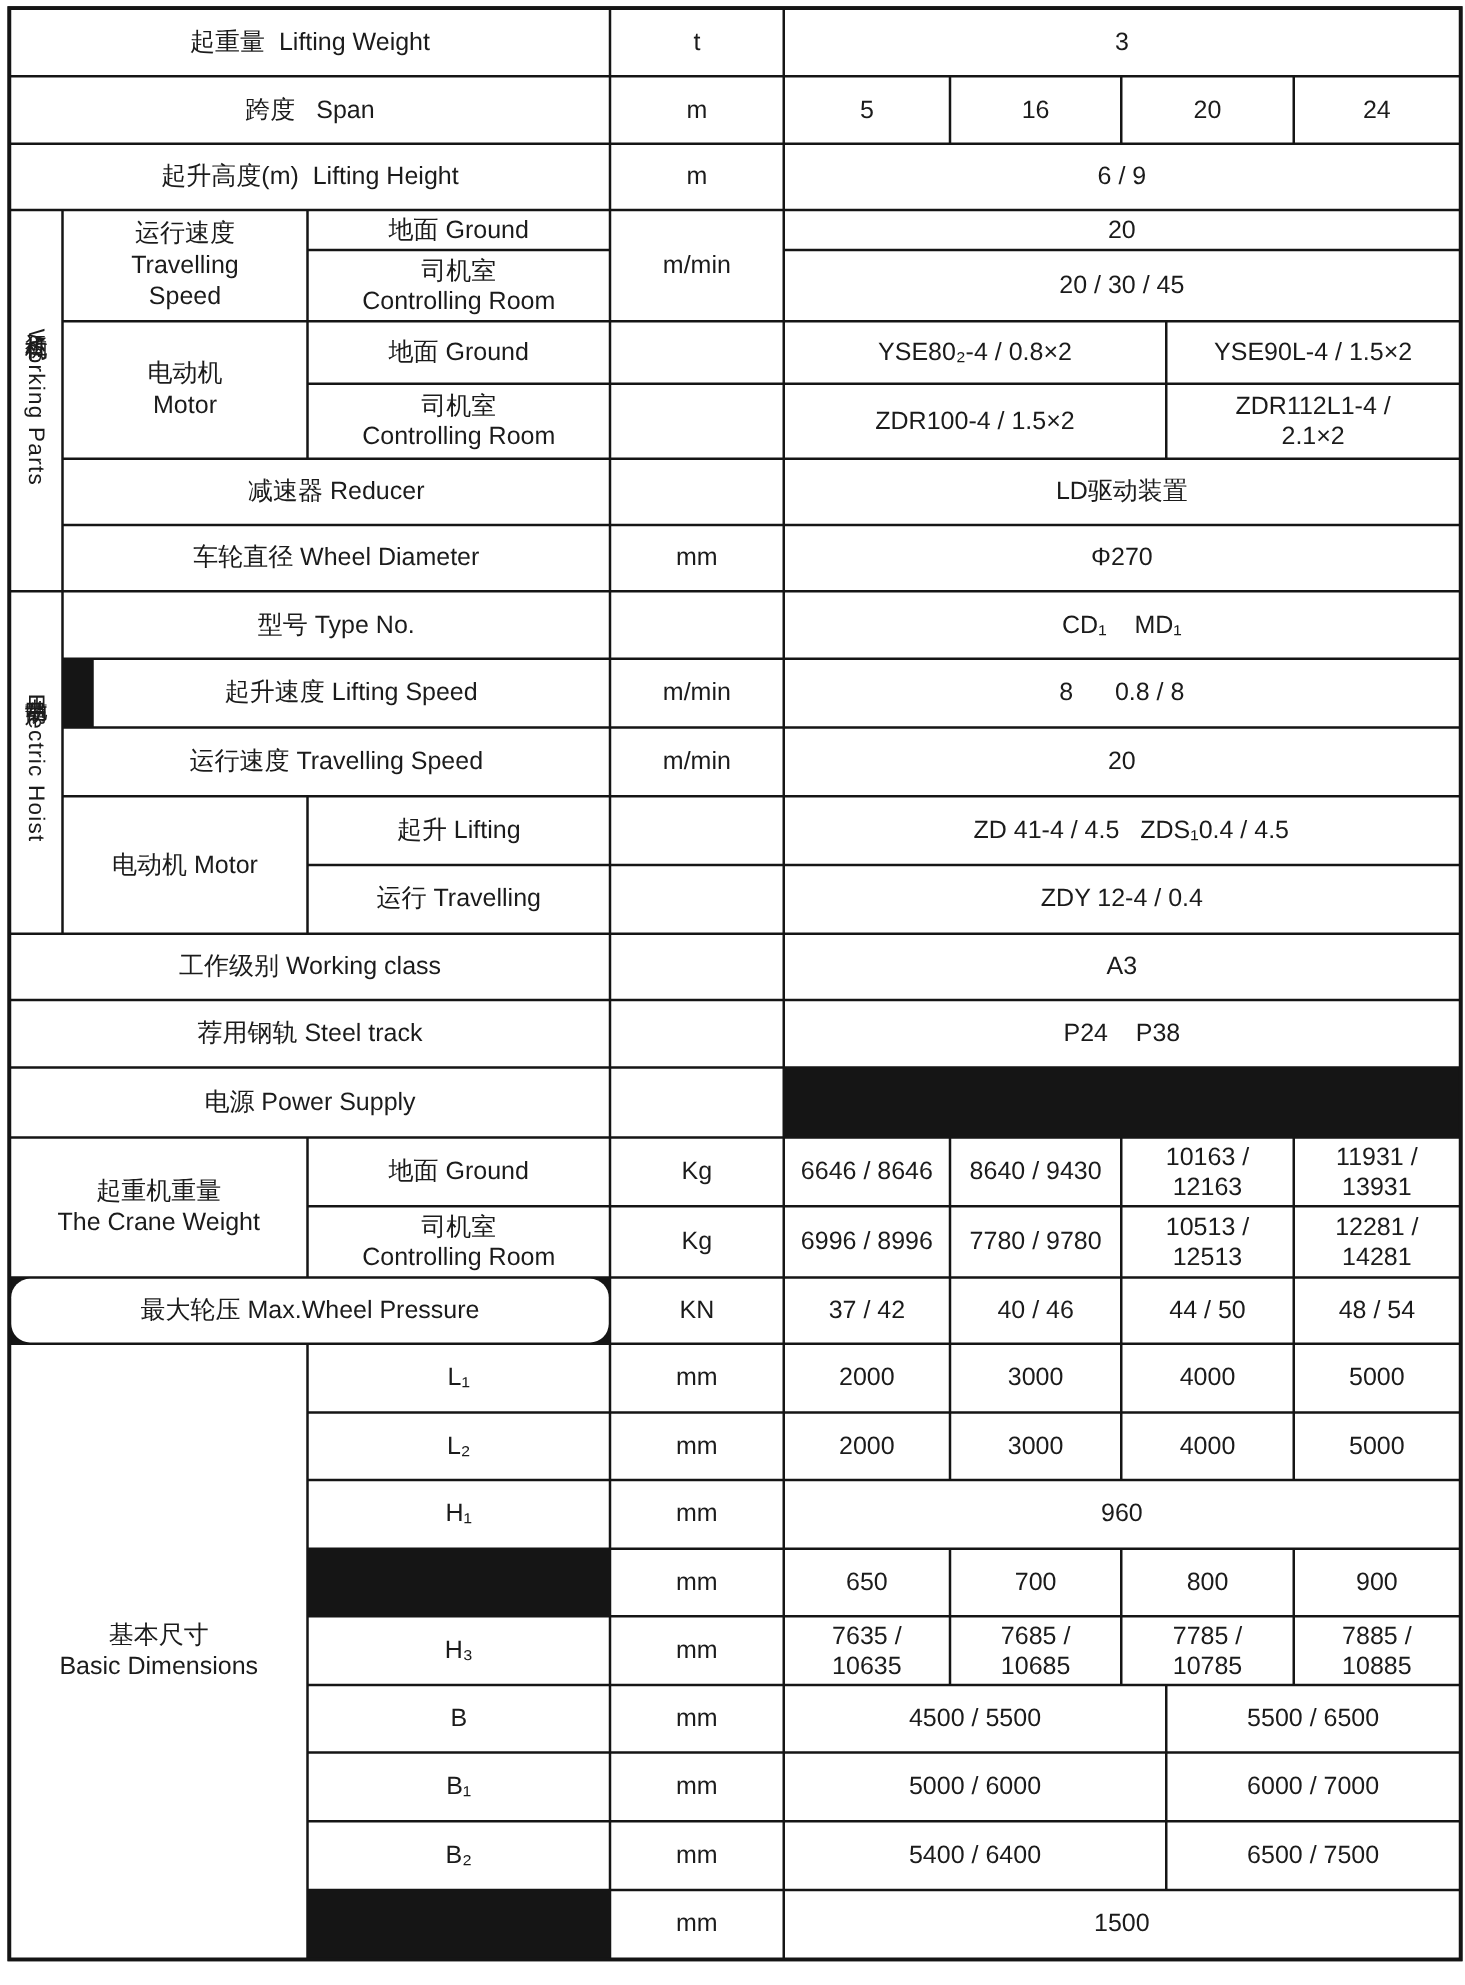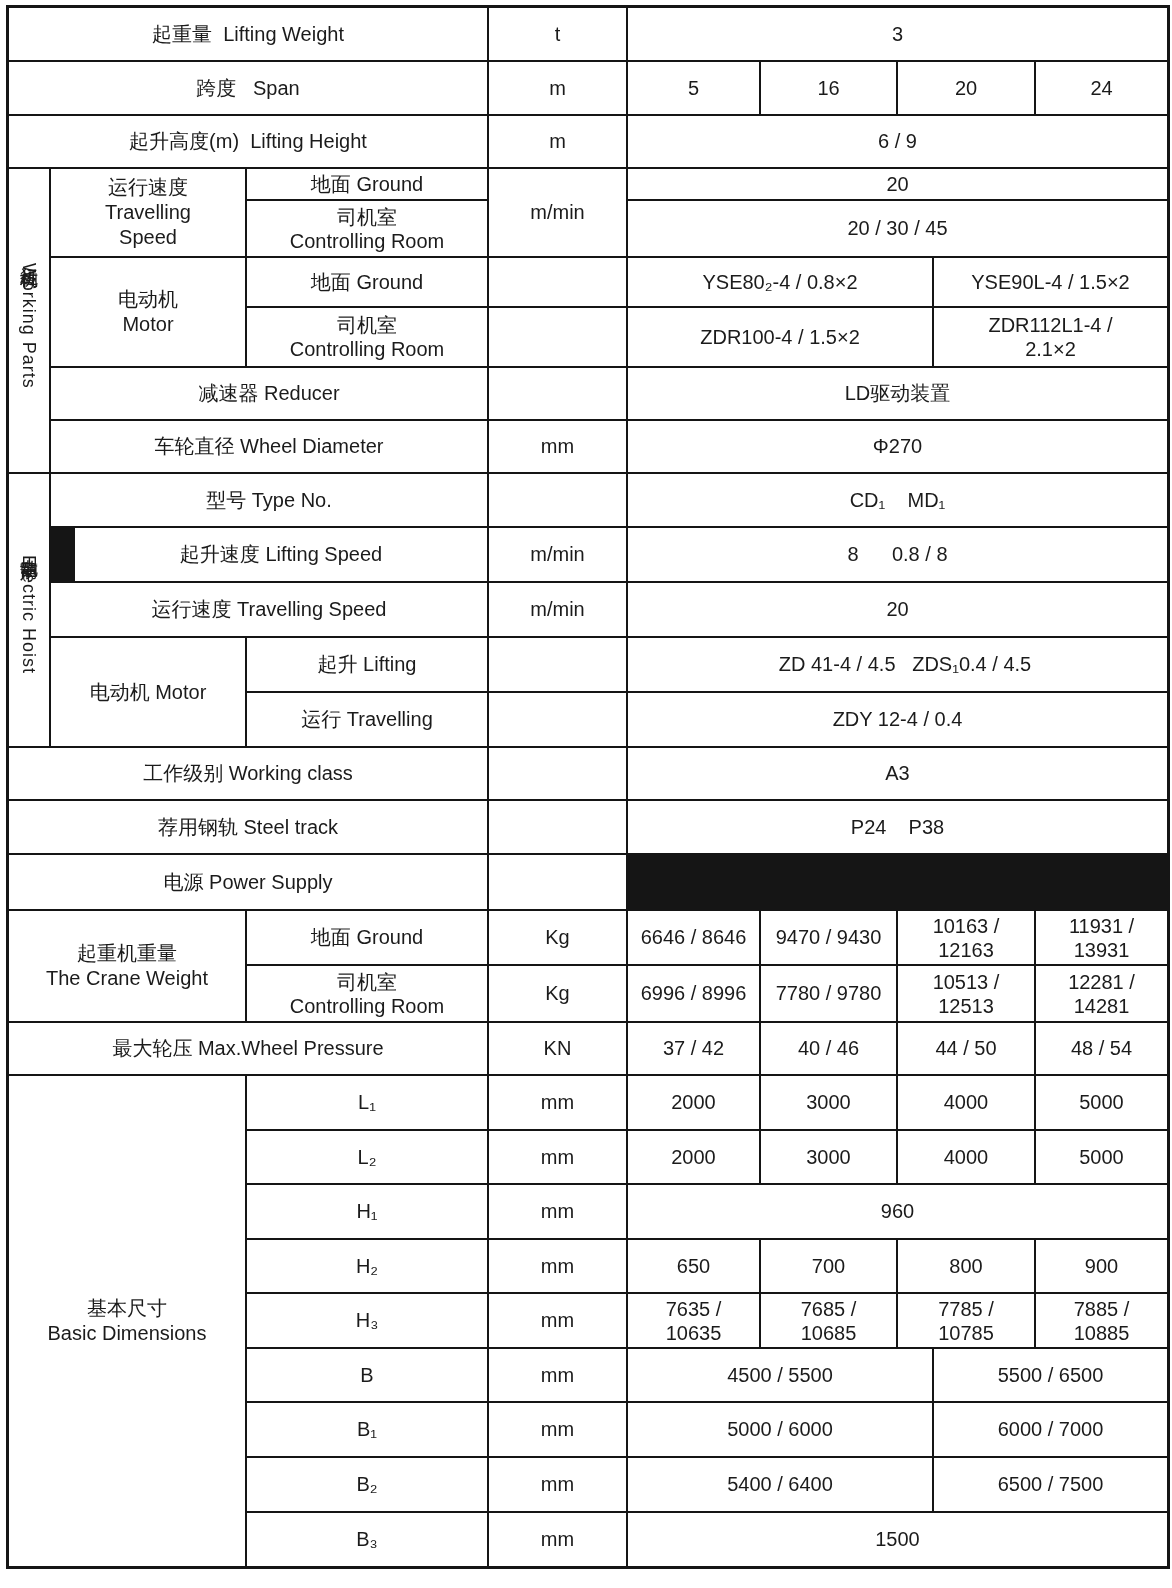--- a/index.html
+++ b/index.html
@@ -117,32 +117,32 @@
       <div class="cell" style="grid-area: 17 / 1 / span 1 / span 3;">电源 Power Supply</div>
       <div class="cell" style="grid-area: 17 / 4 / span 1 / span 1;"></div>
       <div class="cell" style="grid-area: 18 / 1 / span 2 / span 2;">起重机重量
 The Crane Weight</div>
       <div class="cell" style="grid-area: 18 / 3 / span 1 / span 1;">地面 Ground</div>
       <div class="cell tight" style="grid-area: 19 / 3 / span 1 / span 1;">司机室
 Controlling Room</div>
       <div class="cell" style="grid-area: 18 / 4 / span 1 / span 1;">Kg</div>
       <div class="cell" style="grid-area: 19 / 4 / span 1 / span 1;">Kg</div>
       <div class="cell" style="grid-area: 18 / 5 / span 1 / span 1;">6646 / 8646</div>
-      <div class="cell" style="grid-area: 18 / 6 / span 1 / span 1;">9470 / 9430</div>
+      <div class="cell" style="grid-area: 18 / 6 / span 1 / span 1;">8640 / 9430</div>
       <div class="cell tight" style="grid-area: 18 / 7 / span 1 / span 2;">10163 /
 12163</div>
       <div class="cell tight" style="grid-area: 18 / 9 / span 1 / span 1;">11931 /
 13931</div>
       <div class="cell" style="grid-area: 19 / 5 / span 1 / span 1;">6996 / 8996</div>
       <div class="cell" style="grid-area: 19 / 6 / span 1 / span 1;">7780 / 9780</div>
       <div class="cell tight" style="grid-area: 19 / 7 / span 1 / span 2;">10513 /
 12513</div>
       <div class="cell tight" style="grid-area: 19 / 9 / span 1 / span 1;">12281 /
 14281</div>
-      <div class="cell" style="grid-area: 20 / 1 / span 1 / span 3;">最大轮压 Max.Wheel Pressure</div>
+      <div class="cell" style="grid-area: 20 / 1 / span 1 / span 3; border-radius: 15px;">最大轮压 Max.Wheel Pressure</div>
       <div class="cell" style="grid-area: 20 / 4 / span 1 / span 1;">KN</div>
       <div class="cell" style="grid-area: 20 / 5 / span 1 / span 1;">37 / 42</div>
       <div class="cell" style="grid-area: 20 / 6 / span 1 / span 1;">40 / 46</div>
       <div class="cell" style="grid-area: 20 / 7 / span 1 / span 2;">44 / 50</div>
       <div class="cell" style="grid-area: 20 / 9 / span 1 / span 1;">48 / 54</div>
       <div class="cell" style="grid-area: 21 / 3 / span 1 / span 1;">L₁</div>
       <div class="cell" style="grid-area: 21 / 1 / span 9 / span 2;">基本尺寸
 Basic Dimensions</div>
       <div class="cell" style="grid-area: 21 / 4 / span 1 / span 1;">mm</div>
       <div class="cell" style="grid-area: 21 / 5 / span 1 / span 1;">2000</div>
@@ -151,21 +151,20 @@
       <div class="cell" style="grid-area: 21 / 9 / span 1 / span 1;">5000</div>
       <div class="cell" style="grid-area: 22 / 3 / span 1 / span 1;">L₂</div>
       <div class="cell" style="grid-area: 22 / 4 / span 1 / span 1;">mm</div>
       <div class="cell" style="grid-area: 22 / 5 / span 1 / span 1;">2000</div>
       <div class="cell" style="grid-area: 22 / 6 / span 1 / span 1;">3000</div>
       <div class="cell" style="grid-area: 22 / 7 / span 1 / span 2;">4000</div>
       <div class="cell" style="grid-area: 22 / 9 / span 1 / span 1;">5000</div>
       <div class="cell" style="grid-area: 23 / 3 / span 1 / span 1;">H₁</div>
       <div class="cell" style="grid-area: 23 / 4 / span 1 / span 1;">mm</div>
       <div class="cell" style="grid-area: 23 / 5 / span 1 / span 5;">960</div>
-      <div class="cell" style="grid-area: 24 / 3 / span 1 / span 1;">H₂</div>
       <div class="cell" style="grid-area: 24 / 4 / span 1 / span 1;">mm</div>
       <div class="cell" style="grid-area: 24 / 5 / span 1 / span 1;">650</div>
       <div class="cell" style="grid-area: 24 / 6 / span 1 / span 1;">700</div>
       <div class="cell" style="grid-area: 24 / 7 / span 1 / span 2;">800</div>
       <div class="cell" style="grid-area: 24 / 9 / span 1 / span 1;">900</div>
       <div class="cell" style="grid-area: 25 / 3 / span 1 / span 1;">H₃</div>
       <div class="cell" style="grid-area: 25 / 4 / span 1 / span 1;">mm</div>
       <div class="cell tight" style="grid-area: 25 / 5 / span 1 / span 1;">7635 /
 10635</div>
       <div class="cell tight" style="grid-area: 25 / 6 / span 1 / span 1;">7685 /
@@ -179,17 +178,16 @@
       <div class="cell" style="grid-area: 26 / 5 / span 1 / span 3;">4500 / 5500</div>
       <div class="cell" style="grid-area: 26 / 8 / span 1 / span 2;">5500 / 6500</div>
       <div class="cell" style="grid-area: 27 / 3 / span 1 / span 1;">B₁</div>
       <div class="cell" style="grid-area: 27 / 4 / span 1 / span 1;">mm</div>
       <div class="cell" style="grid-area: 27 / 5 / span 1 / span 3;">5000 / 6000</div>
       <div class="cell" style="grid-area: 27 / 8 / span 1 / span 2;">6000 / 7000</div>
       <div class="cell" style="grid-area: 28 / 3 / span 1 / span 1;">B₂</div>
       <div class="cell" style="grid-area: 28 / 4 / span 1 / span 1;">mm</div>
       <div class="cell" style="grid-area: 28 / 5 / span 1 / span 3;">5400 / 6400</div>
       <div class="cell" style="grid-area: 28 / 8 / span 1 / span 2;">6500 / 7500</div>
-      <div class="cell" style="grid-area: 29 / 3 / span 1 / span 1;">B₃</div>
       <div class="cell" style="grid-area: 29 / 4 / span 1 / span 1;">mm</div>
       <div class="cell" style="grid-area: 29 / 5 / span 1 / span 5;">1500</div>
     </div>
 </div>
 
 </body></html>

